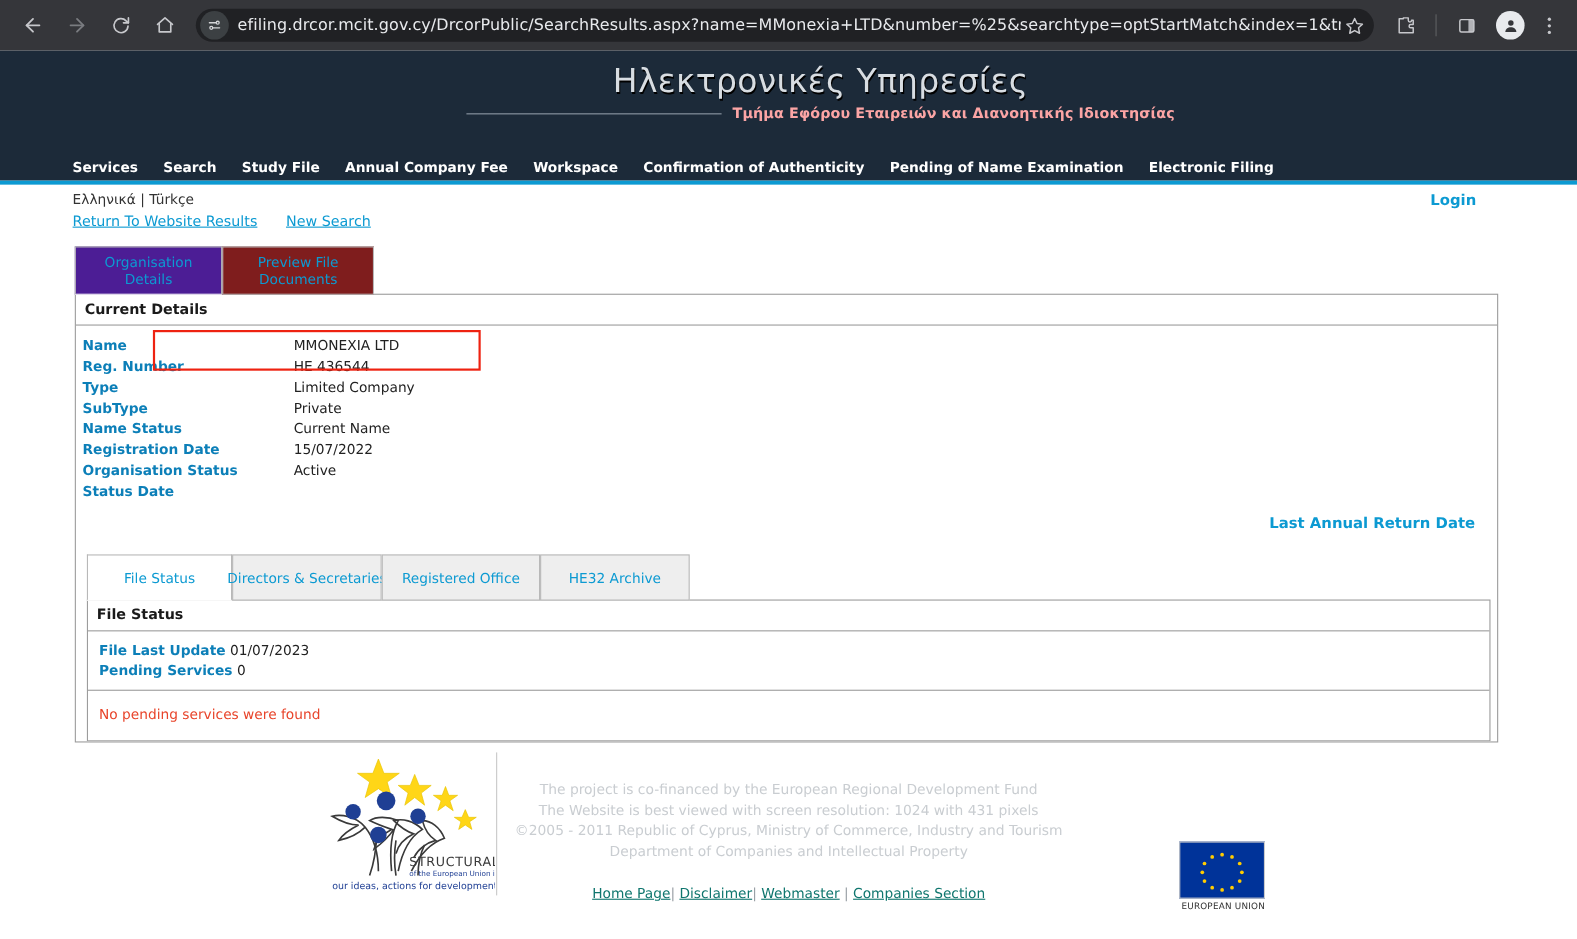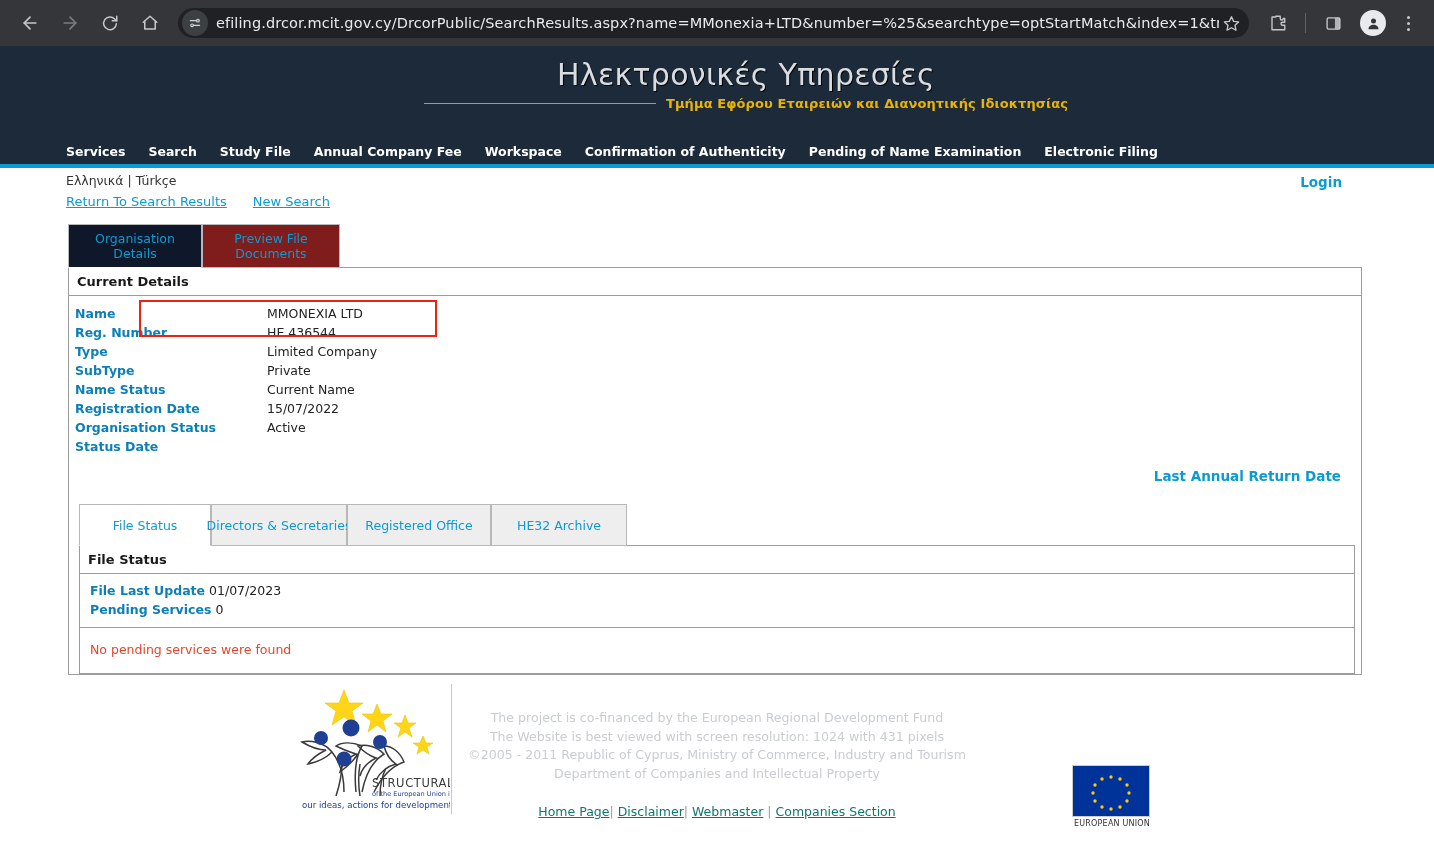--- a/index.html
+++ b/index.html
@@ -122,21 +122,21 @@
     gap: 10px;
     margin-top: 2px;
   }
   .brand-rule {
     width: 232px; height: 1px;
     background: #8f9aa5;
     display: block;
   }
   .brand-sub {
     font-size: 13px;
-    color: #eab308;
+    color: #fca5a5;
     font-weight: bold;
     letter-spacing: 0.1px;
   }
 
   .main-nav {
     position: absolute;
     bottom: 0; left: 0; right: 0;
     height: 25px;
     display: flex;
     align-items: center;
@@ -203,21 +203,21 @@
     color: #0c9ad2;
     font-size: 12.5px;
     text-align: center;
     padding: 8px 14px;
     line-height: 1.2;
     min-width: 100px;
     text-decoration: none;
     margin-bottom: -1px;
   }
   .tab.active {
-    background: #0f172a;
+    background: #4c1d95;
     border-bottom: 1px solid #ffffff;
     font-weight: normal;
   }
   .tab-main { width: 134px; height: 44px; display:flex; align-items:center; justify-content:center;}
   .tab-main2 { width: 138px; height: 44px; display:flex; align-items:center; justify-content:center;}
 
   .panel {
     border: 1px solid #9c9c9c;
     background: #fff;
     position: relative;
@@ -439,21 +439,21 @@
 <div class="page">
 
   <div class="lang-row">
     <a href="#">Ελληνικά</a>
     <span>|</span>
     <a href="#">Türkçe</a>
   </div>
   <a class="login-link" href="#">Login</a>
 
   <div class="subnav">
-    <a href="#">Return To Search Results</a>
+    <a href="#">Return To Website Results</a>
     <a href="#">New Search</a>
   </div>
 
   <div class="outer-wrap">
     <div class="tabbar">
       <a class="tab active tab-main" href="#">Organisation Details</a>
       <a class="tab tab-main2" href="#">
         <span style="display:block;text-align:center;">
           <span>Preview File</span><br>
           <span>Documents</span>

